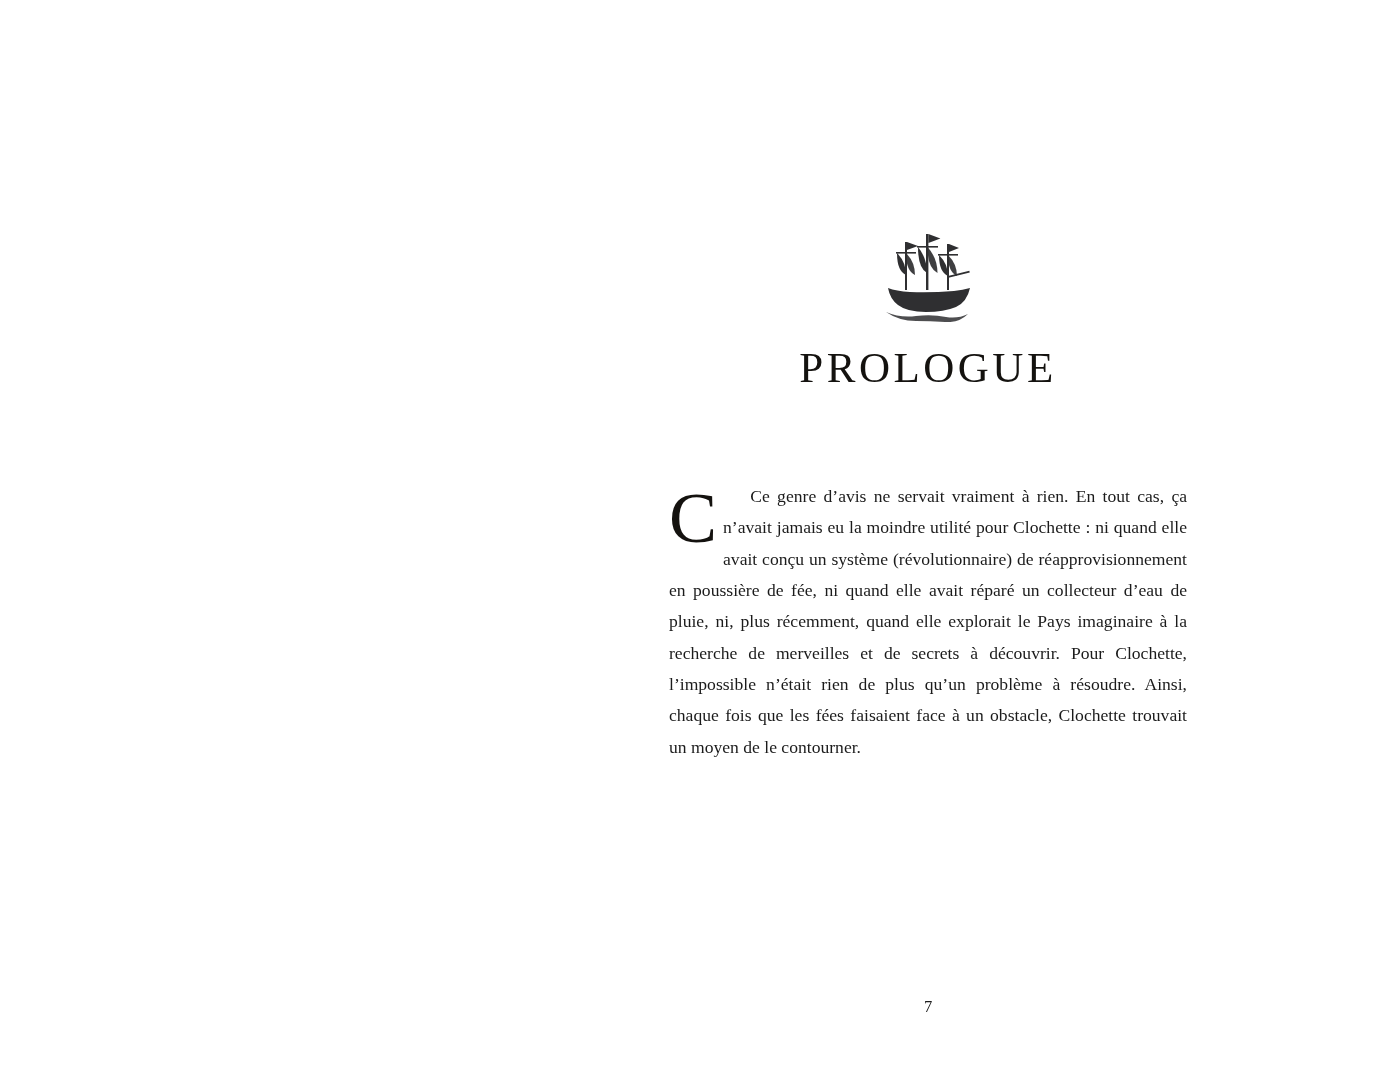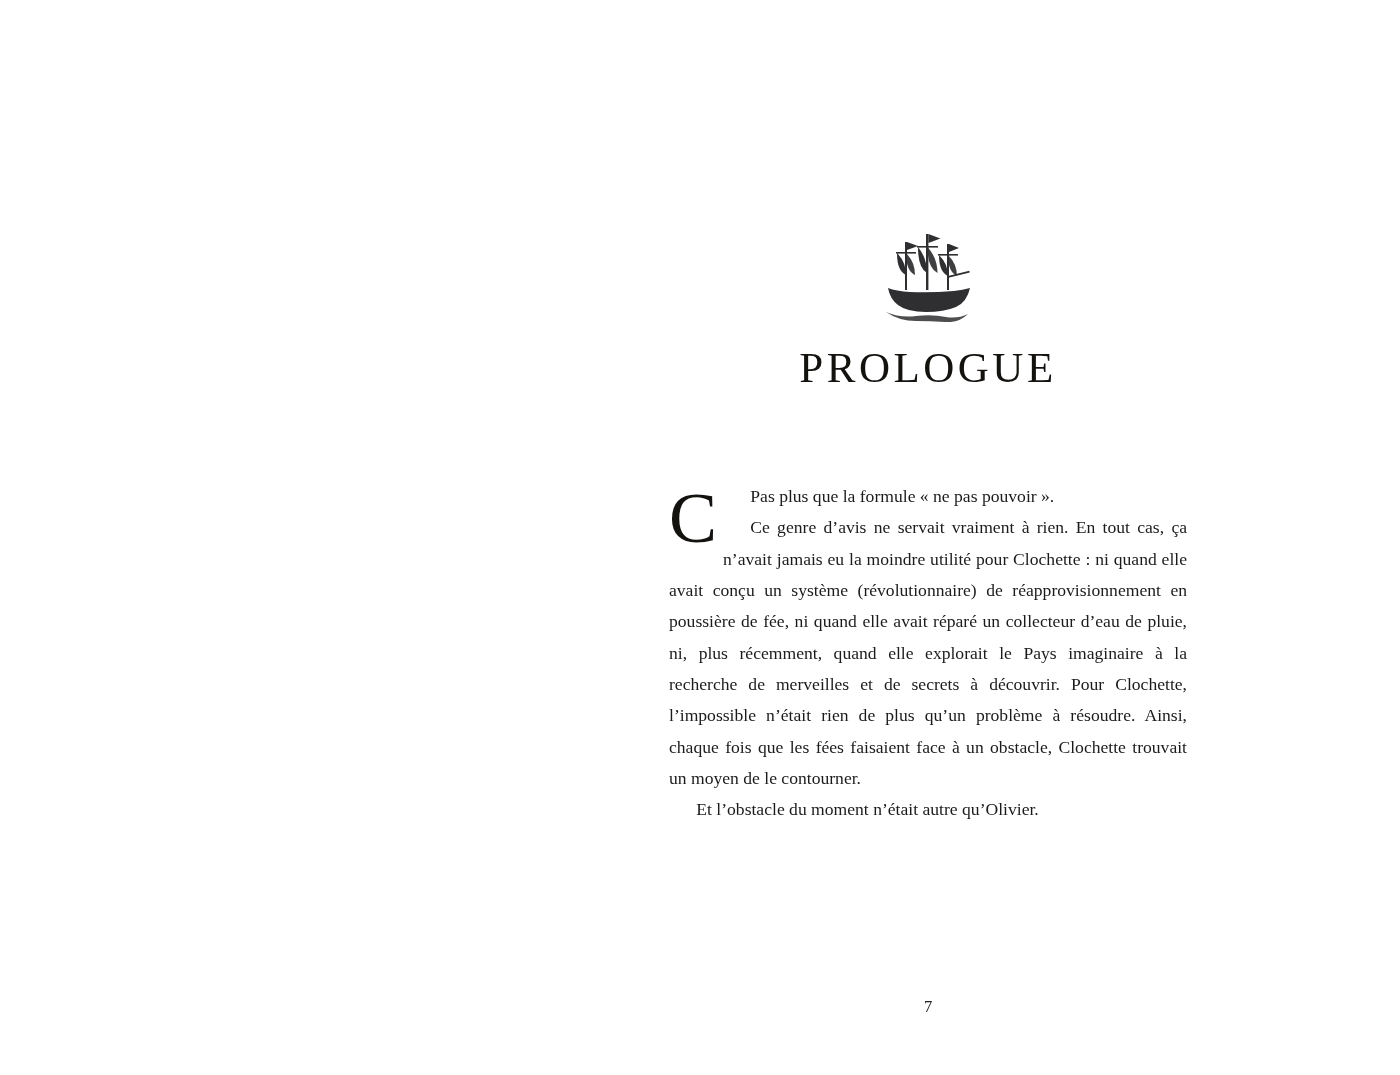--- a/index.html
+++ b/index.html
@@ -155,22 +155,20 @@
 
             <path d="M6 82 q14 6 30 4 q16 -2 30 1 q12 2 22 -3 q-9 9 -23 8 q-15 -1 -29 -1 q-17 0 -30 -9 z" opacity="0.85"></path>
           </g>
         </svg>
       </div>
 
       <h1 class="chapter-title">PROLOGUE</h1>
 
       <div class="body-text">
         <p class="first"><span class="dropcap">C</span></p>
-        <p>Pas plus que la formule « ne pas pouvoir ».</p>
         <p>Ce genre d’avis ne servait vraiment à rien. En tout cas, ça n’avait jamais eu la moindre utilité pour Clochette : ni quand elle avait conçu un système (révolutionnaire) de réapprovisionnement en poussière de fée, ni quand elle avait réparé un collecteur d’eau de pluie, ni, plus récemment, quand elle explorait le Pays imaginaire à la recherche de merveilles et de secrets à découvrir. Pour Clochette, l’impossible n’était rien de plus qu’un problème à résoudre. Ainsi, chaque fois que les fées faisaient face à un obstacle, Clochette trouvait un moyen de le contourner.</p>
-        <p>Et l’obstacle du moment n’était autre qu’Olivier.</p>
       </div>
 
       <div class="folio">7</div>
     </div>
   </div>
 
 </div>
 
 </body></html>

